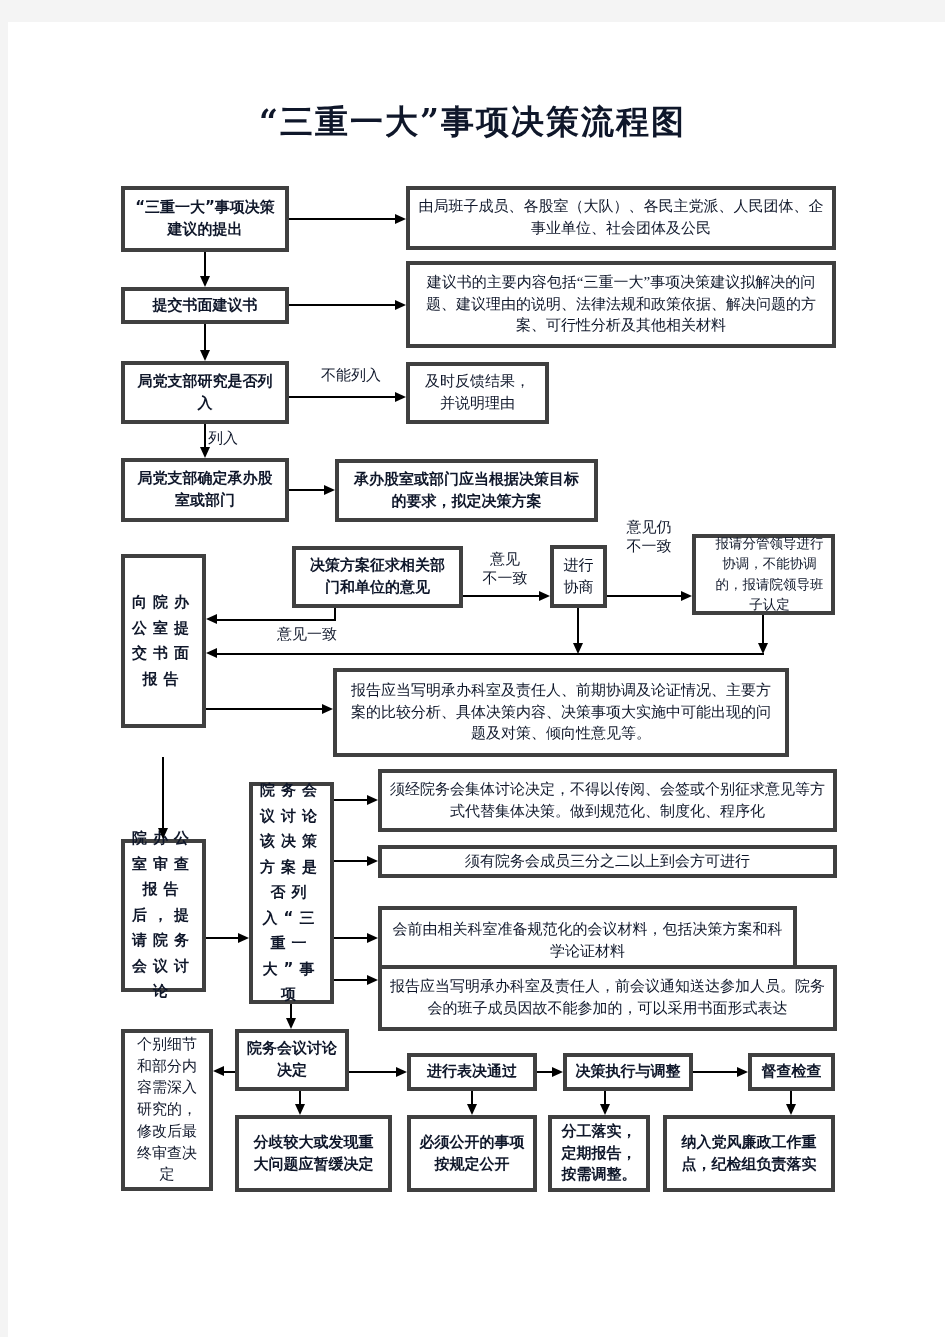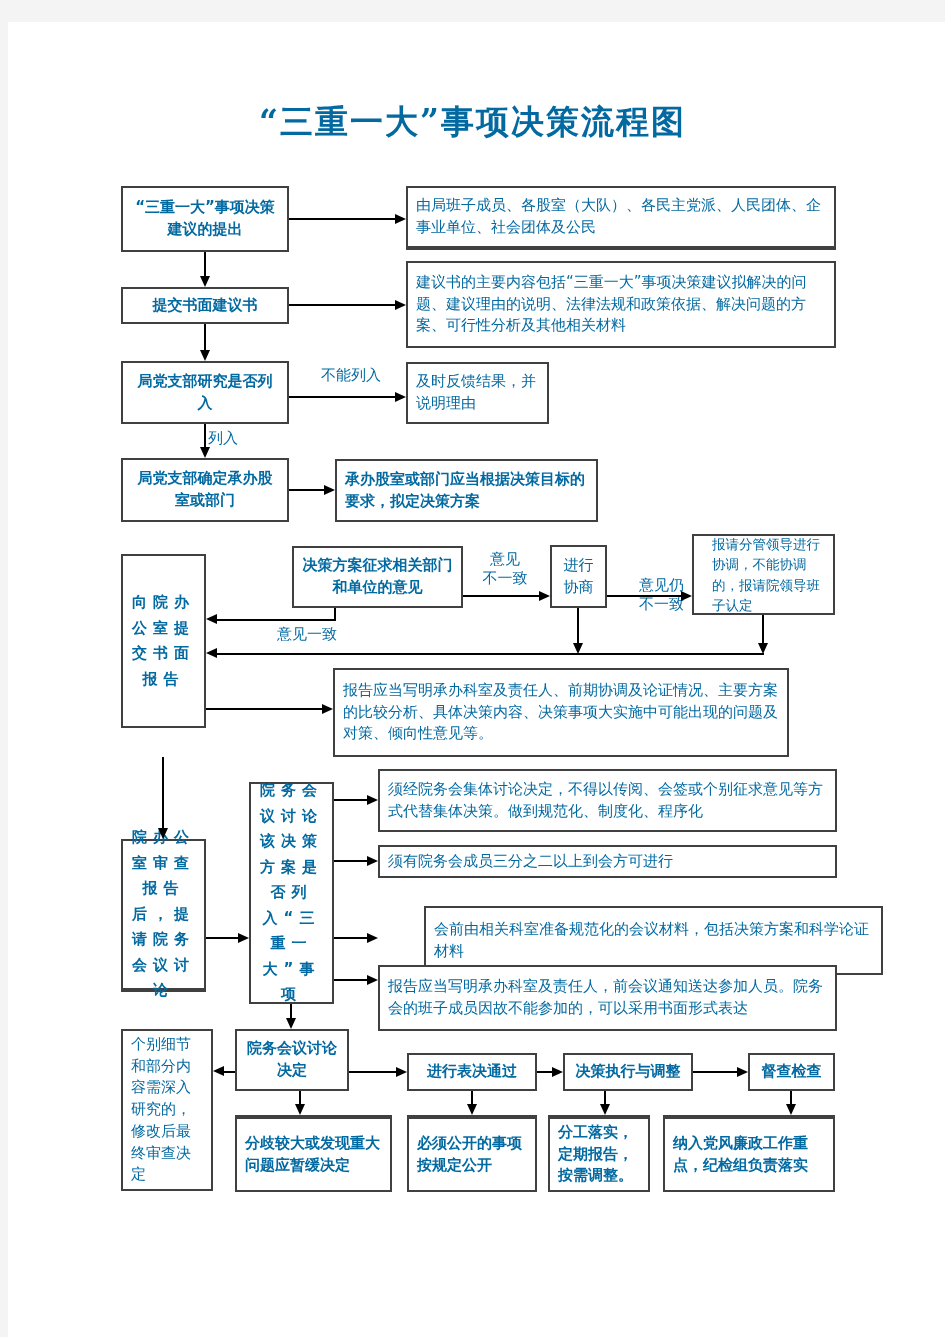--- a/index.html
+++ b/index.html
@@ -1,26 +1,26 @@
 <!DOCTYPE html>
 <html><head>
 <meta charset="utf-8">
 <style>
   html,body{margin:0;padding:0;background:#f4f4f4;}
   #stage{position:relative;width:945px;height:1337px;background:#f4f4f4;overflow:hidden;
-         font-family:"DejaVu Sans",sans-serif;color:#0369a1;}
+         font-family:"DejaVu Sans",sans-serif;color:#0f172a;}
   #page{position:absolute;left:8px;top:22px;width:937px;height:1315px;background:#ffffff;}
   .title{position:absolute;left:0;top:100px;width:945px;text-align:center;
          font-family:"DejaVu Serif",serif;font-weight:bold;font-size:33px;letter-spacing:2px;}
-  .box{position:absolute;border:2px solid #404040;background:#fff;box-sizing:border-box;
+  .box{position:absolute;border:4px solid #404040;background:#fff;box-sizing:border-box;
        font-size:15px;line-height:1.45;display:flex;align-items:center;}
   .box .tx{width:100%;padding:4px 8px;box-sizing:border-box;}
   .bold .tx{font-weight:bold;}
   .center .tx{text-align:center;}
-  .left .tx{text-align:left;}
+  .left .tx{text-align:center;font-family:Liberation Serif, serif;}
   .narrow .tx{letter-spacing:6px;line-height:1.7;padding:4px 5px;}
   .small .tx{font-size:13.5px;line-height:1.5;padding:3px 6px;}
   .thick-top{border-top-width:4px;}
   .thick-bottom{border-bottom-width:4px;}
   .lbl{position:absolute;font-size:15px;line-height:1.25;white-space:pre-line;text-align:center;}
   .hline{position:absolute;height:2px;background:#000;}
   .vline{position:absolute;width:2px;background:#000;}
   .ah{position:absolute;width:0;height:0;}
   .ah-r{border-left:11px solid #000;border-top:5px solid transparent;border-bottom:5px solid transparent;}
   .ah-l{border-right:11px solid #000;border-top:5px solid transparent;border-bottom:5px solid transparent;}
@@ -82,21 +82,21 @@
   <div class="box left" style="left:333px;top:668px;width:456px;height:89px;">
       <div class="tx">报告应当写明承办科室及责任人、前期协调及论证情况、主要方案的比较分析、具体决策内容、决策事项大实施中可能出现的问题及对策、倾向性意见等。</div>
     </div>
 
   <div class="box left" style="left:378px;top:769px;width:459px;height:63px;">
       <div class="tx">须经院务会集体讨论决定，不得以传阅、会签或个别征求意见等方式代替集体决策。做到规范化、制度化、程序化</div>
     </div>
   <div class="box left" style="left:378px;top:845px;width:459px;height:33px;">
       <div class="tx">须有院务会成员三分之二以上到会方可进行</div>
     </div>
-  <div class="box left" style="left:378px;top:906px;width:459px;height:69px;margin-left:46px;">
+  <div class="box left" style="left:378px;top:906px;width:419px;height:69px;">
       <div class="tx">会前由相关科室准备规范化的会议材料，包括决策方案和科学论证材料</div>
     </div>
   <div class="box left" style="left:378px;top:965px;width:459px;height:66px;">
       <div class="tx">报告应当写明承办科室及责任人，前会议通知送达参加人员。院务会的班子成员因故不能参加的，可以采用书面形式表达</div>
     </div>
 
   <div class="box left" style="left:121px;top:1029px;width:92px;height:162px;">
       <div class="tx">个别细节和部分内容需深入研究的，修改后最终审查决定</div>
     </div>
   <div class="box bold center" style="left:235px;top:1029px;width:114px;height:62px;">
@@ -121,21 +121,21 @@
       <div class="tx">分工落实，定期报告，按需调整。</div>
     </div>
   <div class="box bold left thick-top" style="left:663px;top:1115px;width:172px;height:77px;">
       <div class="tx">纳入党风廉政工作重点，纪检组负责落实</div>
     </div>
 
   <div class="lbl" style="left:310px;top:366px;width:82px;">不能列入</div>
   <div class="lbl" style="left:208px;top:429px;width:50px;text-align:left;">列入</div>
   <div class="lbl" style="left:468px;top:550px;width:74px;">意见
 不一致</div>
-  <div class="lbl" style="left:614px;top:576px;width:70px;text-align:right;">意见仍
+  <div class="lbl" style="left:614px;top:518px;width:70px;">意见仍
 不一致</div>
   <div class="lbl" style="left:262px;top:625px;width:90px;">意见一致</div>
 
   <div class="hline" style="left:289px;top:218px;width:106px;"></div>
     <div class="ah ah-r" style="left:395px;top:214px;"></div>
   <div class="hline" style="left:289px;top:304px;width:106px;"></div>
     <div class="ah ah-r" style="left:395px;top:300px;"></div>
   <div class="hline" style="left:289px;top:396px;width:106px;"></div>
     <div class="ah ah-r" style="left:395px;top:392px;"></div>
   <div class="hline" style="left:289px;top:489px;width:35px;"></div>

